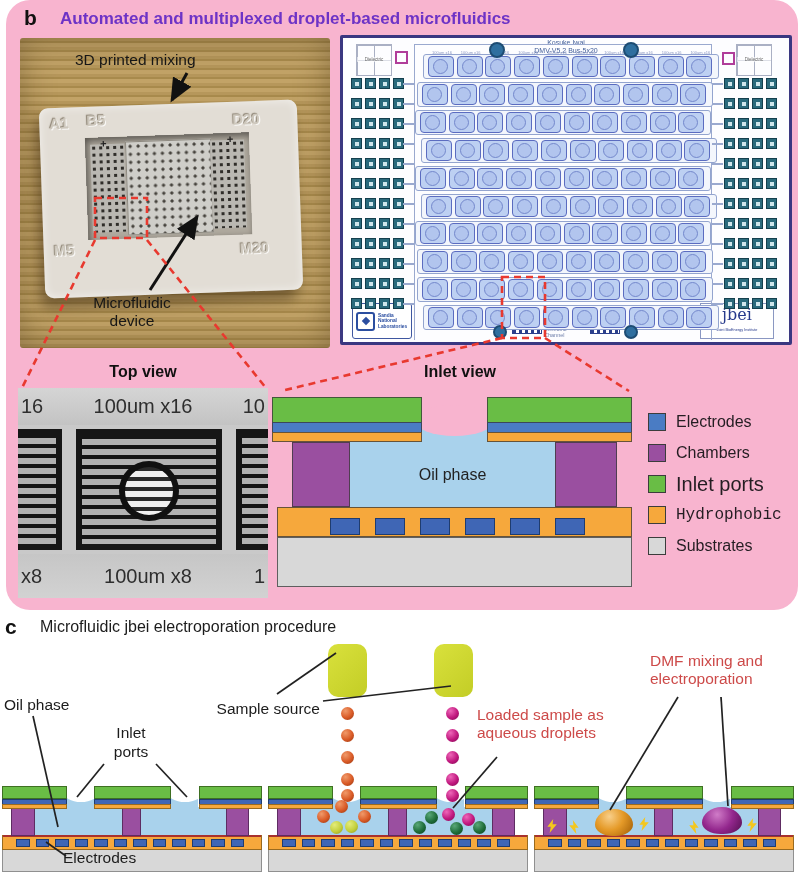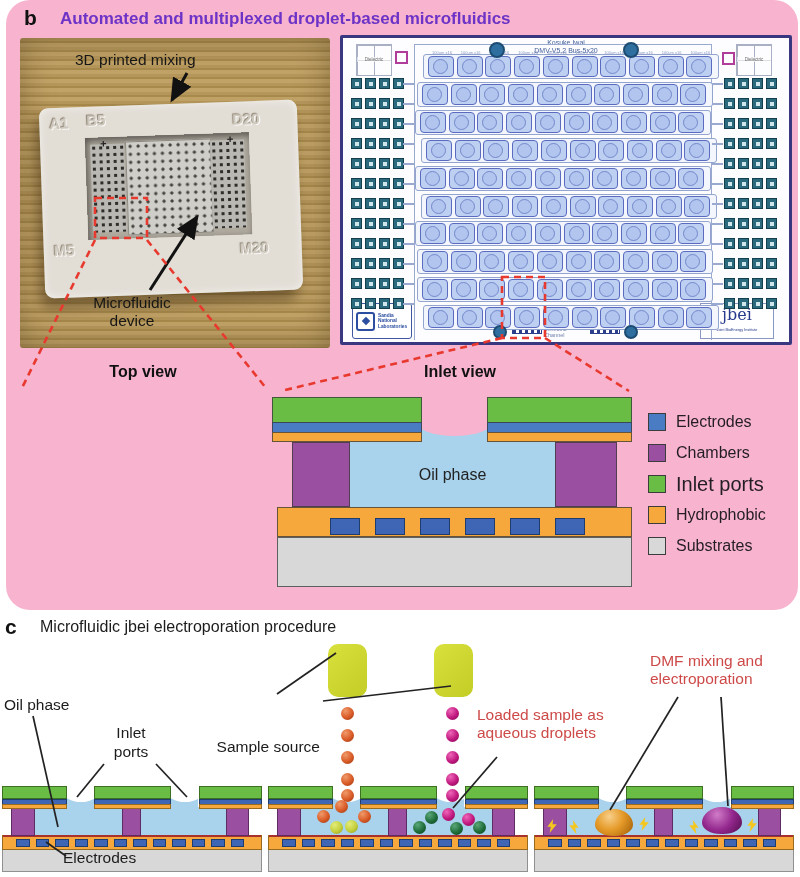--- a/index.html
+++ b/index.html
@@ -718,20 +718,36 @@
       </div>
       <div style="position: absolute; left: 60px; top: 265px; width: 11px; height: 1.5px; background: rgb(154, 169, 207);"></div>
       <div style="position: absolute; left: 369px; top: 265px; width: 11px; height: 1.5px; background: rgb(154, 169, 207);"></div>
       <div style="position: absolute; left: 146px; top: 4px; width: 16px; height: 16px; border-radius: 50%; background: rgb(47, 111, 159); border: 2px solid rgb(29, 76, 115); box-sizing: border-box;"></div>
       <div style="position: absolute; left: 280px; top: 4px; width: 16px; height: 16px; border-radius: 50%; background: rgb(47, 111, 159); border: 2px solid rgb(29, 76, 115); box-sizing: border-box;"></div>
       <div style="position: absolute; left: 150px; top: 287px; width: 14px; height: 14px; border-radius: 50%; background: rgb(47, 111, 159); border: 2px solid rgb(29, 76, 115); box-sizing: border-box;"></div>
       <div style="position: absolute; left: 281px; top: 287px; width: 14px; height: 14px; border-radius: 50%; background: rgb(47, 111, 159); border: 2px solid rgb(29, 76, 115); box-sizing: border-box;"></div>
     </div>
 
   <div class="abs nolap" style="left:93px;top:363px;width:100px;text-align:center;font-size:16px;font-weight:bold;color:#111;">Top view</div>
+  <div class="abs" id="topview" style="left:18px;top:388px;width:250px;height:210px;background:#c9c9c9;overflow:hidden;">
+    <div class="abs" style="left:0;top:0;width:250px;height:37px;background:linear-gradient(#d5d5d5,#c3c3c3);display:flex;align-items:center;justify-content:space-between;padding:0 3px;box-sizing:border-box;font-size:20px;color:#2e2e2e;">
+      <span>16</span>
+      <span>100um x16</span>
+      <span>10</span>
+    </div>
+    <div class="abs" style="left:0;top:41px;width:44px;height:121px;background:repeating-linear-gradient(180deg,#161616 0 4px,#b2b2b2 4px 10px);border-right:6px solid #161616;border-top:5px solid #161616;border-bottom:5px solid #161616;box-sizing:border-box;"></div>
+    <div class="abs" style="left:58px;top:41px;width:146px;height:121px;background:repeating-linear-gradient(180deg,#161616 0 4px,#b2b2b2 4px 10px);border:6px solid #161616;box-sizing:border-box;"></div>
+    <div class="abs" style="left:218px;top:41px;width:32px;height:121px;background:repeating-linear-gradient(180deg,#161616 0 4px,#b2b2b2 4px 10px);border-left:6px solid #161616;border-top:5px solid #161616;border-bottom:5px solid #161616;box-sizing:border-box;"></div>
+    <div class="abs" style="left:101px;top:73px;width:60px;height:60px;border:6px solid #101010;border-radius:50%;background:repeating-linear-gradient(180deg,#2a2a2a 0 4px,#efefef 4px 10px);box-sizing:border-box;"></div>
+    <div class="abs" style="left:0;top:166px;width:250px;height:44px;background:linear-gradient(#c6c6c6,#d2d2d2);display:flex;align-items:center;justify-content:space-between;padding:0 3px;box-sizing:border-box;font-size:20px;color:#2e2e2e;">
+      <span>x8</span>
+      <span>100um x8</span>
+      <span>1</span>
+    </div>
+  </div>
 
   <div class="abs nolap" style="left:410px;top:363px;width:100px;text-align:center;font-size:16px;font-weight:bold;color:#111;">Inlet view</div>
   <div class="abs" style="left:0;top:0;">
     <div class="abs" style="left:422px;top:424px;width:65px;height:20px;background:#a9d2ec;z-index:1;"></div>
     <div class="abs" style="left:415px;top:405px;width:79px;height:31px;background:#f8b4cf;border-radius:50%;z-index:2;"></div>
     <div class="abs" style="left:272px;top:397px;width:150px;height:26px;background:#69bd45;border:1px solid rgba(55,55,55,.75);box-sizing:border-box;z-index:3;"></div>
     <div class="abs" style="left:272px;top:422px;width:150px;height:11px;background:#4a7cc4;border:1px solid rgba(55,55,55,.75);box-sizing:border-box;z-index:3;"></div>
     <div class="abs" style="left:272px;top:432px;width:150px;height:10px;background:#f6a83c;border:1px solid rgba(55,55,55,.75);box-sizing:border-box;z-index:3;"></div>
     <div class="abs" style="left:487px;top:397px;width:145px;height:26px;background:#69bd45;border:1px solid rgba(55,55,55,.75);box-sizing:border-box;z-index:3;"></div>
     <div class="abs" style="left:487px;top:422px;width:145px;height:11px;background:#4a7cc4;border:1px solid rgba(55,55,55,.75);box-sizing:border-box;z-index:3;"></div>
@@ -754,41 +770,41 @@
       <div style="position: absolute; left: 0px; top: 31px; height: 20px; display: flex; align-items: center;">
         <div style="position: static; width: 16px; height: 16px; border: 1px solid rgb(60, 60, 60); background: rgb(154, 79, 160); margin-right: 10px; flex: 0 0 auto;"></div>
         <div style="position: static; font-size: 16px; color: rgb(36, 29, 34); white-space: nowrap;">Chambers</div>
       </div>
       <div style="position: absolute; left: 0px; top: 62px; height: 20px; display: flex; align-items: center;">
         <div style="position: static; width: 16px; height: 16px; border: 1px solid rgb(60, 60, 60); background: rgb(105, 189, 69); margin-right: 10px; flex: 0 0 auto;"></div>
         <div style="position: static; font-size: 20px; color: rgb(36, 29, 34); white-space: nowrap;">Inlet ports</div>
       </div>
       <div style="position: absolute; left: 0px; top: 93px; height: 20px; display: flex; align-items: center;">
         <div style="position: static; width: 16px; height: 16px; border: 1px solid rgb(60, 60, 60); background: rgb(246, 168, 60); margin-right: 10px; flex: 0 0 auto;"></div>
-        <div style="position: static; font-size: 16px; color: rgb(36, 29, 34); white-space: nowrap;">Hydrophobic</div>
+        <div style="position: static; font-size: 16px; color: rgb(36, 29, 34); white-space: nowrap; font-family: Liberation Mono, monospace;">Hydrophobic</div>
       </div>
       <div style="position: absolute; left: 0px; top: 124px; height: 20px; display: flex; align-items: center;">
         <div style="position: static; width: 16px; height: 16px; border: 1px solid rgb(60, 60, 60); background: rgb(216, 216, 216); margin-right: 10px; flex: 0 0 auto;"></div>
         <div style="position: static; font-size: 16px; color: rgb(36, 29, 34); white-space: nowrap;">Substrates</div>
       </div>
     </div>
 
   <div class="abs nolap" style="left:5px;top:615px;font-size:21px;font-weight:bold;color:#111;">c</div>
   <div class="abs nolap" style="left:40px;top:618px;font-size:16px;color:#1c1c1c;">Microfluidic jbei electroporation procedure</div>
 
   <div class="abs" style="left:328px;top:644px;width:39px;height:53px;border-radius:10px;background:linear-gradient(135deg,#d9e13c,#c3cd26);z-index:20;"></div>
   <div class="abs" style="left:434px;top:644px;width:39px;height:53px;border-radius:10px;background:linear-gradient(135deg,#d9e13c,#c3cd26);z-index:20;"></div>
 
   <div class="abs nolap" style="left:4px;top:696px;font-size:15.5px;color:#1c1c1c;z-index:20;">Oil phase</div>
   <div class="abs" style="left:100px;top:723px;width:62px;text-align:center;font-size:15.5px;line-height:19px;color:#1c1c1c;z-index:20;">
     <div>Inlet</div>
     <div>ports</div>
   </div>
   <div class="abs nolap" style="left:63px;top:849px;font-size:15.5px;color:#1c1c1c;z-index:20;">Electrodes</div>
-  <div class="abs nolap" style="left:196px;top:697px;width:124px;text-align:right;font-size:15.5px;color:#1c1c1c;z-index:20;margin-top:41px;">Sample source</div>
+  <div class="abs nolap" style="left:196px;top:659px;width:124px;text-align:right;font-size:15.5px;color:#1c1c1c;z-index:20;margin-top:41px;">Sample source</div>
   <div class="abs" style="left:477px;top:706px;width:150px;font-size:15.5px;line-height:18px;color:#cd4a49;z-index:20;">
     <div class="nolap">Loaded sample as</div>
     <div class="nolap">aqueous droplets</div>
   </div>
   <div class="abs" style="left:650px;top:652px;width:140px;font-size:15.5px;line-height:18px;color:#cd4a49;z-index:20;">
     <div class="nolap">DMF mixing and</div>
     <div class="nolap">electroporation</div>
   </div>
 
   <svg class="abs" style="left:0;top:0;z-index:40;pointer-events:none;" width="800" height="877" viewBox="0 0 800 877">

